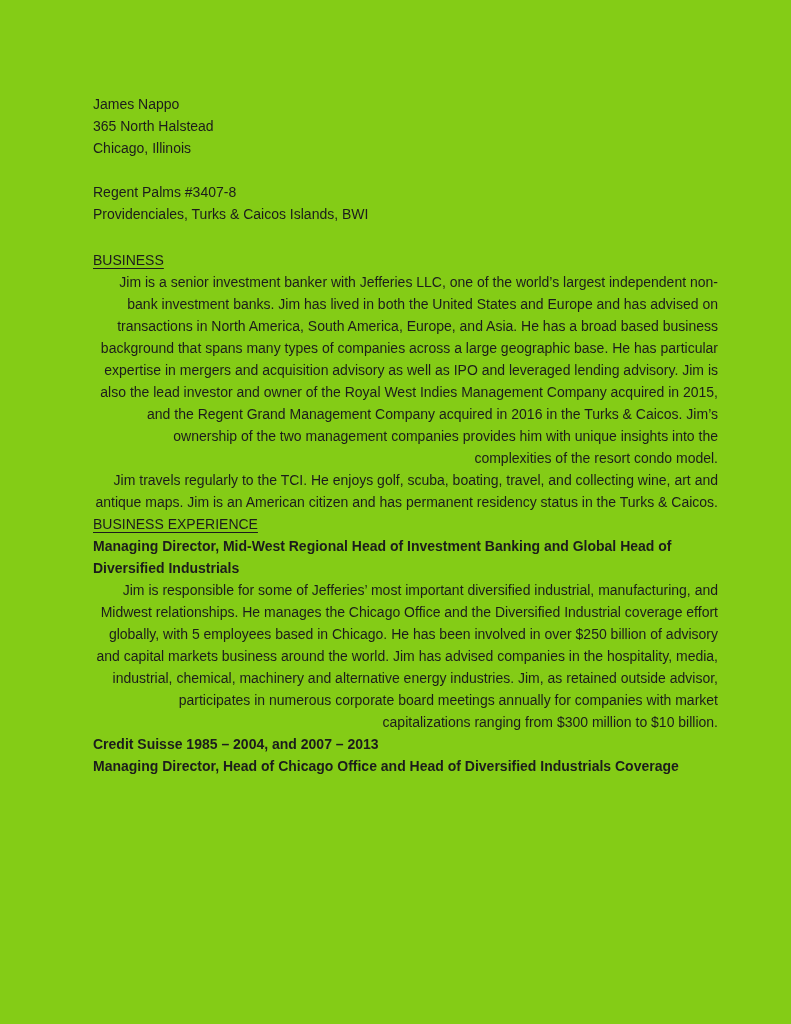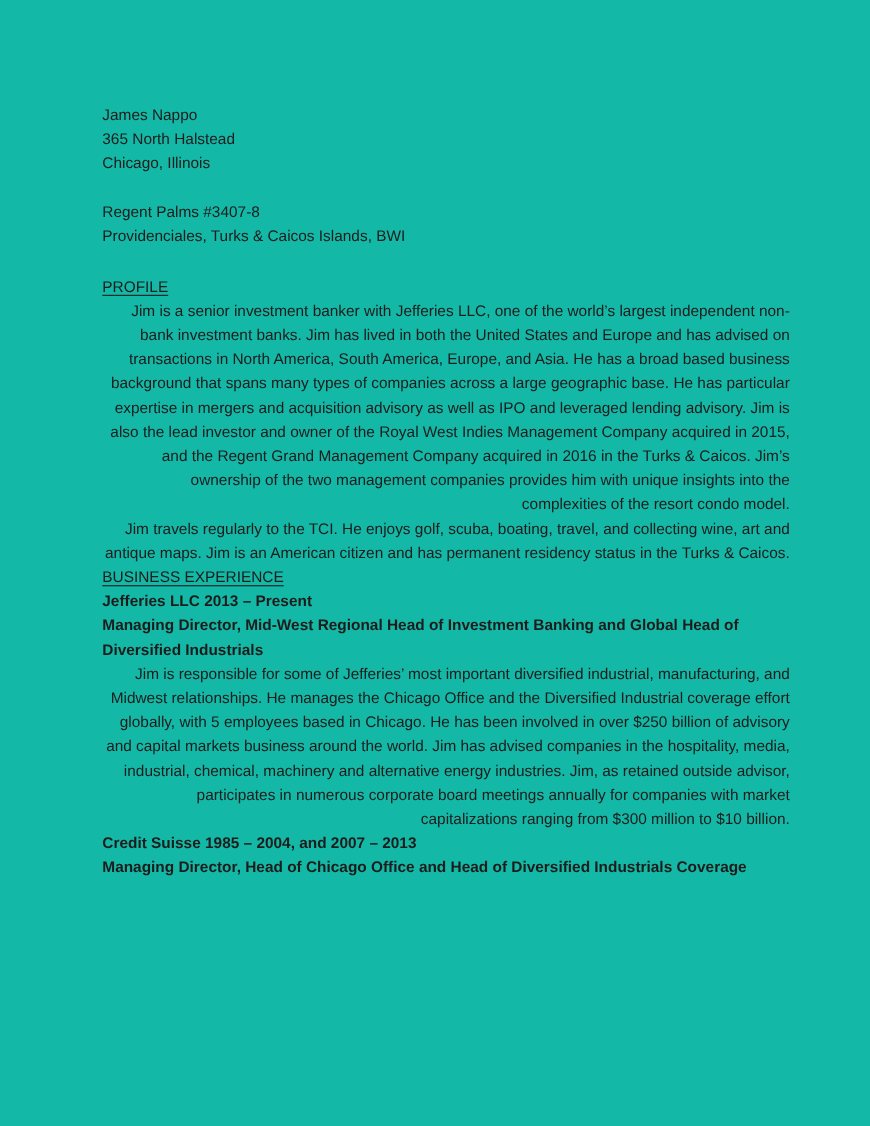--- a/index.html
+++ b/index.html
@@ -5,21 +5,21 @@
   html, body {
     margin: 0;
     padding: 0;
     background: #ffffff;
   }
   .page {
     position: relative;
     width: 791px;
     height: 1024px;
     box-sizing: border-box;
-    background: #14b8a6;
+    background: #84cc16;
     padding: 93px 73px 0 93px;
     font-family: "Liberation Sans", "DejaVu Sans", sans-serif;
     font-size: 14px;
     line-height: 22px;
     color: #1c1c1c;
     overflow: hidden;
   }
   .block {
     margin: 0 0 22px 0;
   }
@@ -57,30 +57,29 @@
     <div class="contact-line">365 North Halstead</div>
     <div class="contact-line">Chicago, Illinois</div>
   </div>
 
   <div class="block gap-sm">
     <div class="contact-line">Regent Palms #3407-8</div>
     <div class="contact-line">Providenciales, Turks &amp; Caicos Islands, BWI</div>
   </div>
 
   <div>
-    <h2 class="section-heading">PROFILE</h2>
+    <h2 class="section-heading">BUSINESS</h2>
     <p class="para gap-md">Jim is a senior investment banker with Jefferies LLC, one of the world’s largest independent non-bank investment banks. Jim has lived in both the United States and Europe and has advised on transactions in North America, South America, Europe, and Asia. He has a broad based business background that spans many types of companies across a large geographic base. He has particular expertise in mergers and acquisition advisory as well as IPO and leveraged lending advisory. Jim is also the lead investor and owner of the Royal West Indies Management Company acquired in 2015, and the Regent Grand Management Company acquired in 2016 in the Turks &amp; Caicos. Jim’s ownership of the two management companies provides him with unique insights into the complexities of the resort condo model.</p>
     <p class="para gap-lg">Jim travels regularly to the TCI. He enjoys golf, scuba, boating, travel, and collecting wine, art and antique maps. Jim is an American citizen and has permanent residency status in the Turks &amp; Caicos.</p>
   </div>
 
   <div>
     <h2 class="section-heading">BUSINESS EXPERIENCE</h2>
 
     <div>
-      <p class="job-company">Jefferies LLC 2013 – Present</p>
       <p class="job-title">Managing Director, Mid-West Regional Head of Investment Banking and Global Head of Diversified Industrials</p>
       <p class="para gap-job">Jim is responsible for some of Jefferies’ most important diversified industrial, manufacturing, and Midwest relationships. He manages the Chicago Office and the Diversified Industrial coverage effort globally, with 5 employees based in Chicago. He has been involved in over $250 billion of advisory and capital markets business around the world. Jim has advised companies in the hospitality, media, industrial, chemical, machinery and alternative energy industries. Jim, as retained outside advisor, participates in numerous corporate board meetings annually for companies with market capitalizations ranging from $300 million to $10 billion.</p>
     </div>
 
     <div>
       <p class="job-company">Credit Suisse 1985 – 2004, and 2007 – 2013</p>
       <p class="job-title">Managing Director, Head of Chicago Office and Head of Diversified Industrials Coverage</p>
     </div>
   </div>
 

